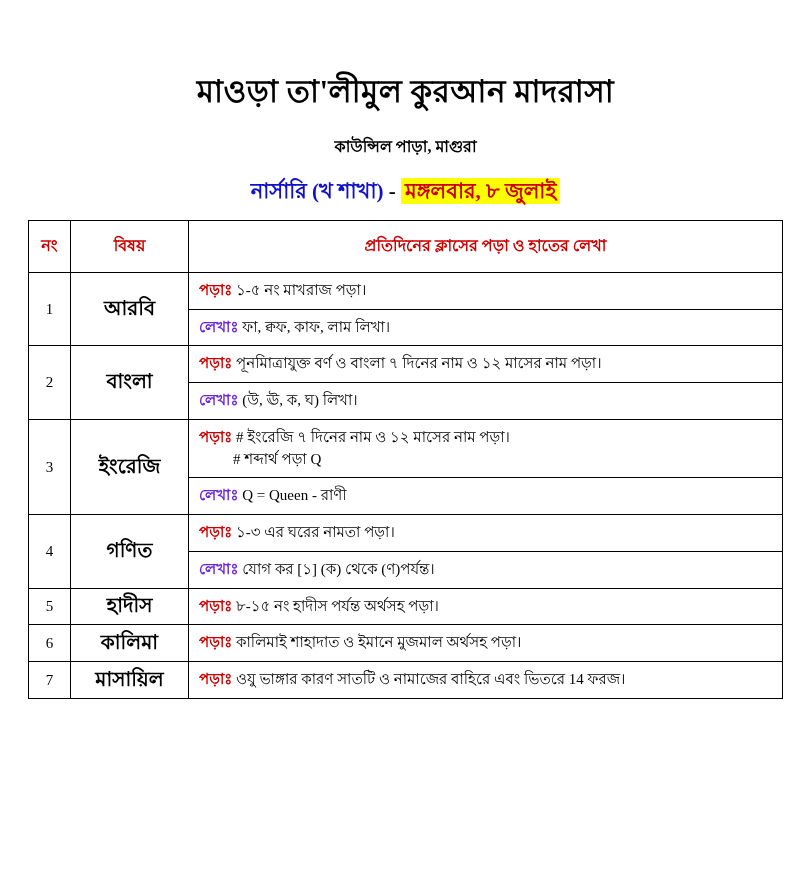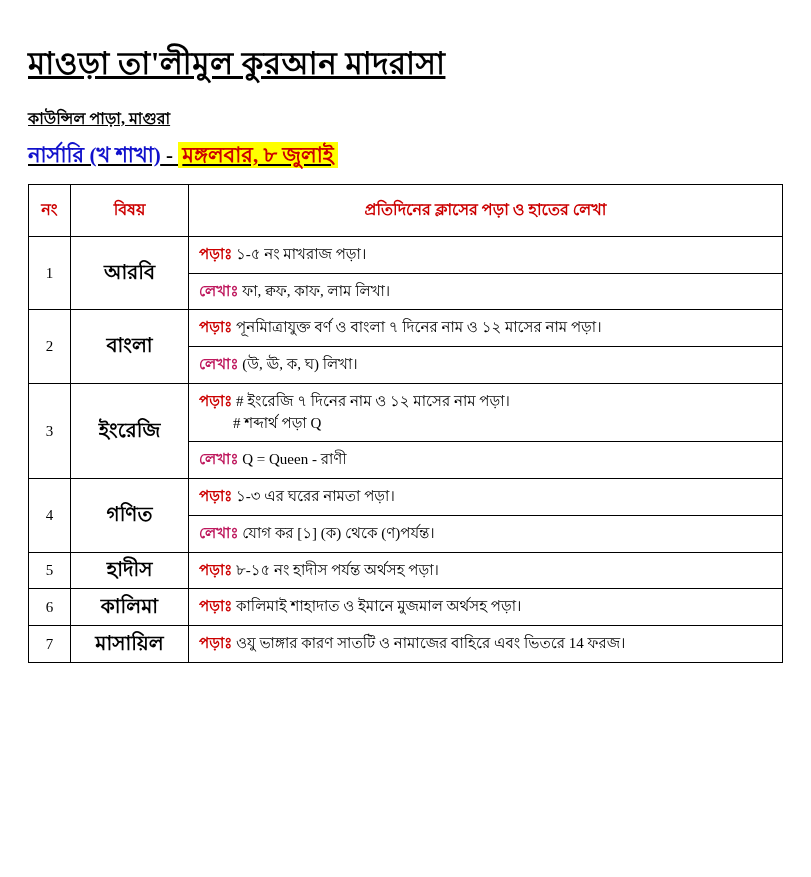--- a/index.html
+++ b/index.html
@@ -15,23 +15,22 @@
     overflow: hidden;
   }
   .page {
     width: 811px;
     height: 877px;
     position: relative;
     box-sizing: border-box;
     padding: 0 28px;
   }
   .header {
-    text-align: left;
-    padding-top: 45px;
-    text-decoration: underline;
+    text-align: center;
+    padding-top: 73px;
   }
   .madrasa-title {
     font-family: "Liberation Serif", serif;
     font-size: 31px;
     font-weight: bold;
     letter-spacing: 0.5px;
     line-height: 1.25;
     color: #000;
   }
   .address {
@@ -41,21 +40,21 @@
     color: #000;
   }
   .phones {
     font-size: 16px;
     font-weight: bold;
     margin-top: 6px;
     letter-spacing: 0.3px;
     color: #000;
   }
   .classline {
-    margin-top: 10px;
+    margin-top: 18px;
     font-size: 21px;
     font-weight: bold;
     line-height: 1.2;
   }
   .classline .branch {
     color: #1111cc;
   }
   .classline .dash {
     color: #000;
   }
@@ -101,21 +100,21 @@
     padding: 7px 10px;
     font-size: 15px;
     line-height: 1.45;
     margin-left: 24px;
   }
   .label-pora {
     color: #cc0000;
     font-weight: bold;
   }
   .label-lekha {
-    color: #be185d;
+    color: #6d28d9;
     font-weight: bold;
   }
   .task-text {
     color: #000000;
   }
   .task-line2 {
     display: block;
     padding-left: 34px;
   }
 </style>

